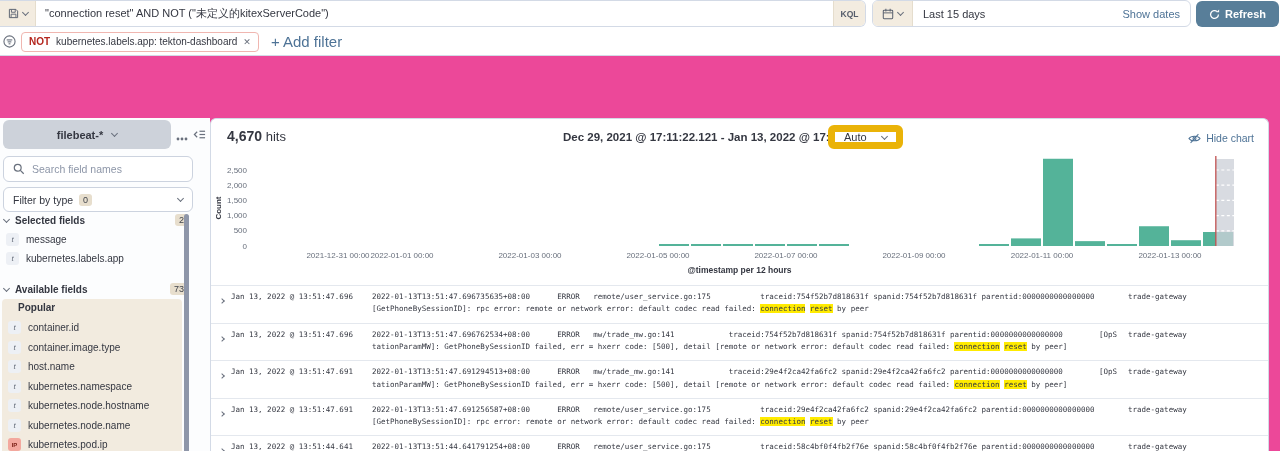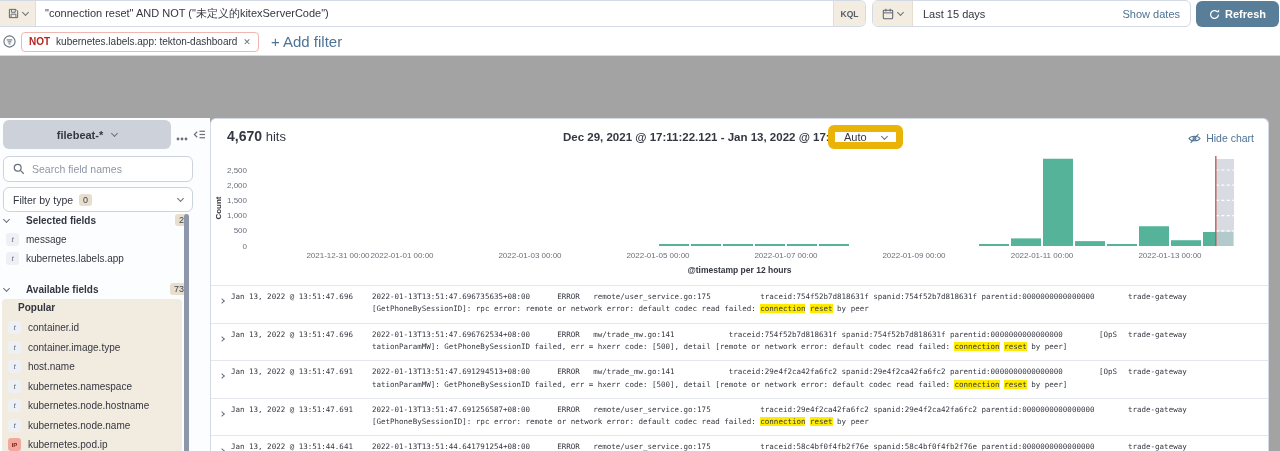--- a/index.html
+++ b/index.html
@@ -39,39 +39,39 @@
   #filterbar { position:absolute; left:0; top:28px; width:1280px; height:28px;
     border-bottom:1px solid #d3dae6; background:#fff; display:flex; align-items:center; }
   .filter-menu-icon { margin-left:3px; display:flex; }
   .filter-pill { margin-left:5px; height:20px; border:1px solid #f0b6b0; border-radius:4px;
     display:inline-flex; align-items:center; padding:0 7px; font-size:10px; background:#fff; }
   .pill-not { color:#b4251d; font-weight:700; margin-right:6px; }
   .pill-x { color:#69707d; font-size:9px; margin-left:6px; }
   .add-filter { margin-left:12px; font-size:15px; color:#4e7396; cursor:pointer; }
 
   
-  #content { position:absolute; left:0; top:56px; width:1280px; height:395px; background:#a3a3a3; }
+  #content { position:absolute; left:0; top:56px; width:1280px; height:395px; background:#ec4899; }
 
   
   #sidebar { position:absolute; left:0; top:62px; width:210px; height:389px;
     background:#fcfdfe; overflow:hidden; }
   .index-pill { position:absolute; left:3px; top:2px; width:168px; height:29px; background:#cdd2da;
     border-radius:6px; display:flex; align-items:center; justify-content:center; gap:9px;
     font-weight:700; font-size:11px; cursor:pointer; }
   .dots-icon { position:absolute; left:176px; top:13px; }
   .collapse-icon { position:absolute; left:193px; top:10px; }
   .search-box { position:absolute; left:3px; top:38px; width:190px; height:26px;
     border:1px solid #ccd3df; border-radius:6px; background:#fff; display:flex; align-items:center; padding:0 9px; gap:7px; }
   .search-ph { color:#8d96a8; font-size:10.5px; }
   .type-filter-box { position:absolute; left:3px; top:69px; width:190px; height:25px;
     border:1px solid #ccd3df; border-radius:6px; background:#fff; display:flex; align-items:center;
     font-size:10.5px; padding:0 9px; gap:6px; }
   .type-filter-box .chv { margin-left:auto; }
   .badge { background:#e7decd; border-radius:3px; font-size:9px; padding:1px 4px; font-weight:500; color:#40444c; }
-  .sec-header { position:absolute; left:4px; width:184px; height:16px; display:flex; align-items:center; gap:17px;
+  .sec-header { position:absolute; left:4px; width:184px; height:16px; display:flex; align-items:center; gap:6px;
     font-size:10px; font-weight:700; }
   .sec-header .badge { margin-left:auto; }
   #selected-header { top:94px; }
   #available-header { top:163px; }
   .field-row { display:flex; align-items:center; gap:7px; padding-left:6px; font-size:10px; height:19px; cursor:pointer; }
   .fbadge { width:13px; height:13px; border-radius:3px; background:#edf0f5; color:#69707d; font-size:8px;
     display:flex; align-items:center; justify-content:center; flex:0 0 13px; font-style:italic; }
   .fbadge.ip { background:#f3a89e; color:#7c2318; font-size:6px; font-weight:700; font-style:normal; }
   #selected-list { position:absolute; left:0; top:112px; width:184px; }
   #popular-box { position:absolute; left:2px; top:181px; width:180px; height:155px;

